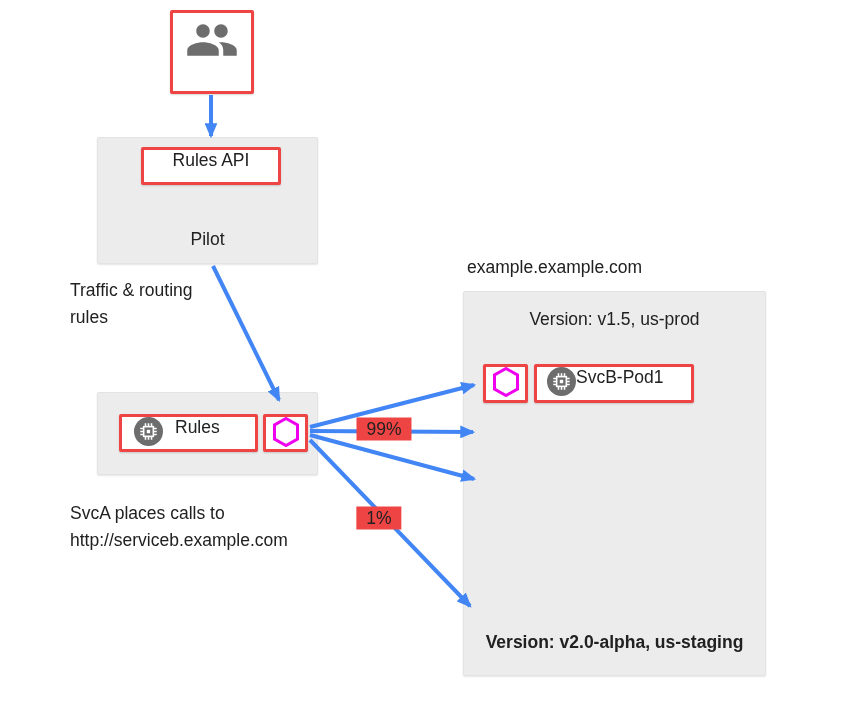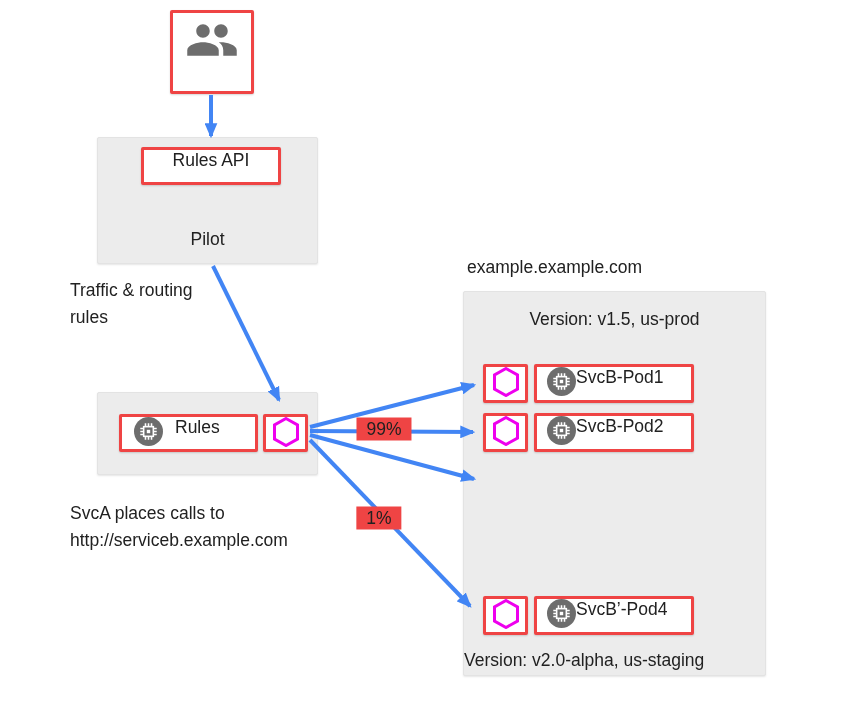--- a/index.html
+++ b/index.html
@@ -95,23 +95,24 @@
     width: 303px; height: 385px;
   }
   .version-prod {
     position: absolute;
     left: 0; top: 17px;
     width: 100%;
     text-align: center;
   }
   .version-staging {
     position: absolute;
-    left: 0; top: 358px;
+    left: 0; top: 340px;
     width: 100%;
-    text-align: left;
+    text-align: center;
+    font-weight: bold;
   }
   .pod-row { position: absolute; left: 0; width: 100%; height: 39px; }
   .pod-hex-box {
     position: absolute;
     left: 19px; top: 0;
     width: 45px; height: 39px;
   }
   .pod-label-box {
     position: absolute;
     left: 70px; top: 0;
@@ -223,61 +224,19 @@
             <path d="M9.5,16.1 V18.8 M12,16.1 V18.8 M14.5,16.1 V18.8"></path>
             <path d="M5.2,9.5 H7.9 M5.2,12 H7.9 M5.2,14.5 H7.9"></path>
             <path d="M16.1,9.5 H18.8 M16.1,12 H18.8 M16.1,14.5 H18.8"></path>
           </g>
           <rect x="10.6" y="10.6" width="2.8" height="2.8" fill="#ffffff"></rect>
         </svg>
         <span>SvcB-Pod1</span>
       </div>
     </div>
 
-    <div class="pod-row" style="top:121px">
-      <div class="white-box pod-hex-box">
-        <svg class="hex-icon" width="26" height="30" viewBox="0 0 26 30">
-          <polygon points="13,1.5 24.5,8 24.5,22 13,28.5 1.5,22 1.5,8" style="stroke: var(--envoy-magenta);" stroke-width="3" fill="none"></polygon>
-        </svg>
-      </div>
-      <div class="white-box pod-label-box">
-        <svg class="chip-icon" width="29" height="29" viewBox="0 0 24 24">
-          <circle cx="12" cy="12" r="12" style="fill: var(--icon-gray);"></circle>
-          <g stroke="#ffffff" stroke-width="1.3" fill="none">
-            <rect x="8" y="8" width="8" height="8"></rect>
-            <path d="M9.5,5.2 V7.9 M12,5.2 V7.9 M14.5,5.2 V7.9"></path>
-            <path d="M9.5,16.1 V18.8 M12,16.1 V18.8 M14.5,16.1 V18.8"></path>
-            <path d="M5.2,9.5 H7.9 M5.2,12 H7.9 M5.2,14.5 H7.9"></path>
-            <path d="M16.1,9.5 H18.8 M16.1,12 H18.8 M16.1,14.5 H18.8"></path>
-          </g>
-          <rect x="10.6" y="10.6" width="2.8" height="2.8" fill="#ffffff"></rect>
-        </svg>
-        <span>SvcB-Pod2</span>
-      </div>
-    </div>
-
-
-    <div class="pod-row" style="top:304px">
-      <div class="white-box pod-hex-box">
-        <svg class="hex-icon" width="26" height="30" viewBox="0 0 26 30">
-          <polygon points="13,1.5 24.5,8 24.5,22 13,28.5 1.5,22 1.5,8" style="stroke: var(--envoy-magenta);" stroke-width="3" fill="none"></polygon>
-        </svg>
-      </div>
-      <div class="white-box pod-label-box">
-        <svg class="chip-icon" width="29" height="29" viewBox="0 0 24 24">
-          <circle cx="12" cy="12" r="12" style="fill: var(--icon-gray);"></circle>
-          <g stroke="#ffffff" stroke-width="1.3" fill="none">
-            <rect x="8" y="8" width="8" height="8"></rect>
-            <path d="M9.5,5.2 V7.9 M12,5.2 V7.9 M14.5,5.2 V7.9"></path>
-            <path d="M9.5,16.1 V18.8 M12,16.1 V18.8 M14.5,16.1 V18.8"></path>
-            <path d="M5.2,9.5 H7.9 M5.2,12 H7.9 M5.2,14.5 H7.9"></path>
-            <path d="M16.1,9.5 H18.8 M16.1,12 H18.8 M16.1,14.5 H18.8"></path>
-          </g>
-          <rect x="10.6" y="10.6" width="2.8" height="2.8" fill="#ffffff"></rect>
-        </svg>
-        <span>SvcB’-Pod4</span>
-      </div>
-    </div>
+
+
 
     <div class="version-staging">Version: v2.0-alpha, us-staging</div>
   </div>
 
 </div>
 
 </body></html>

